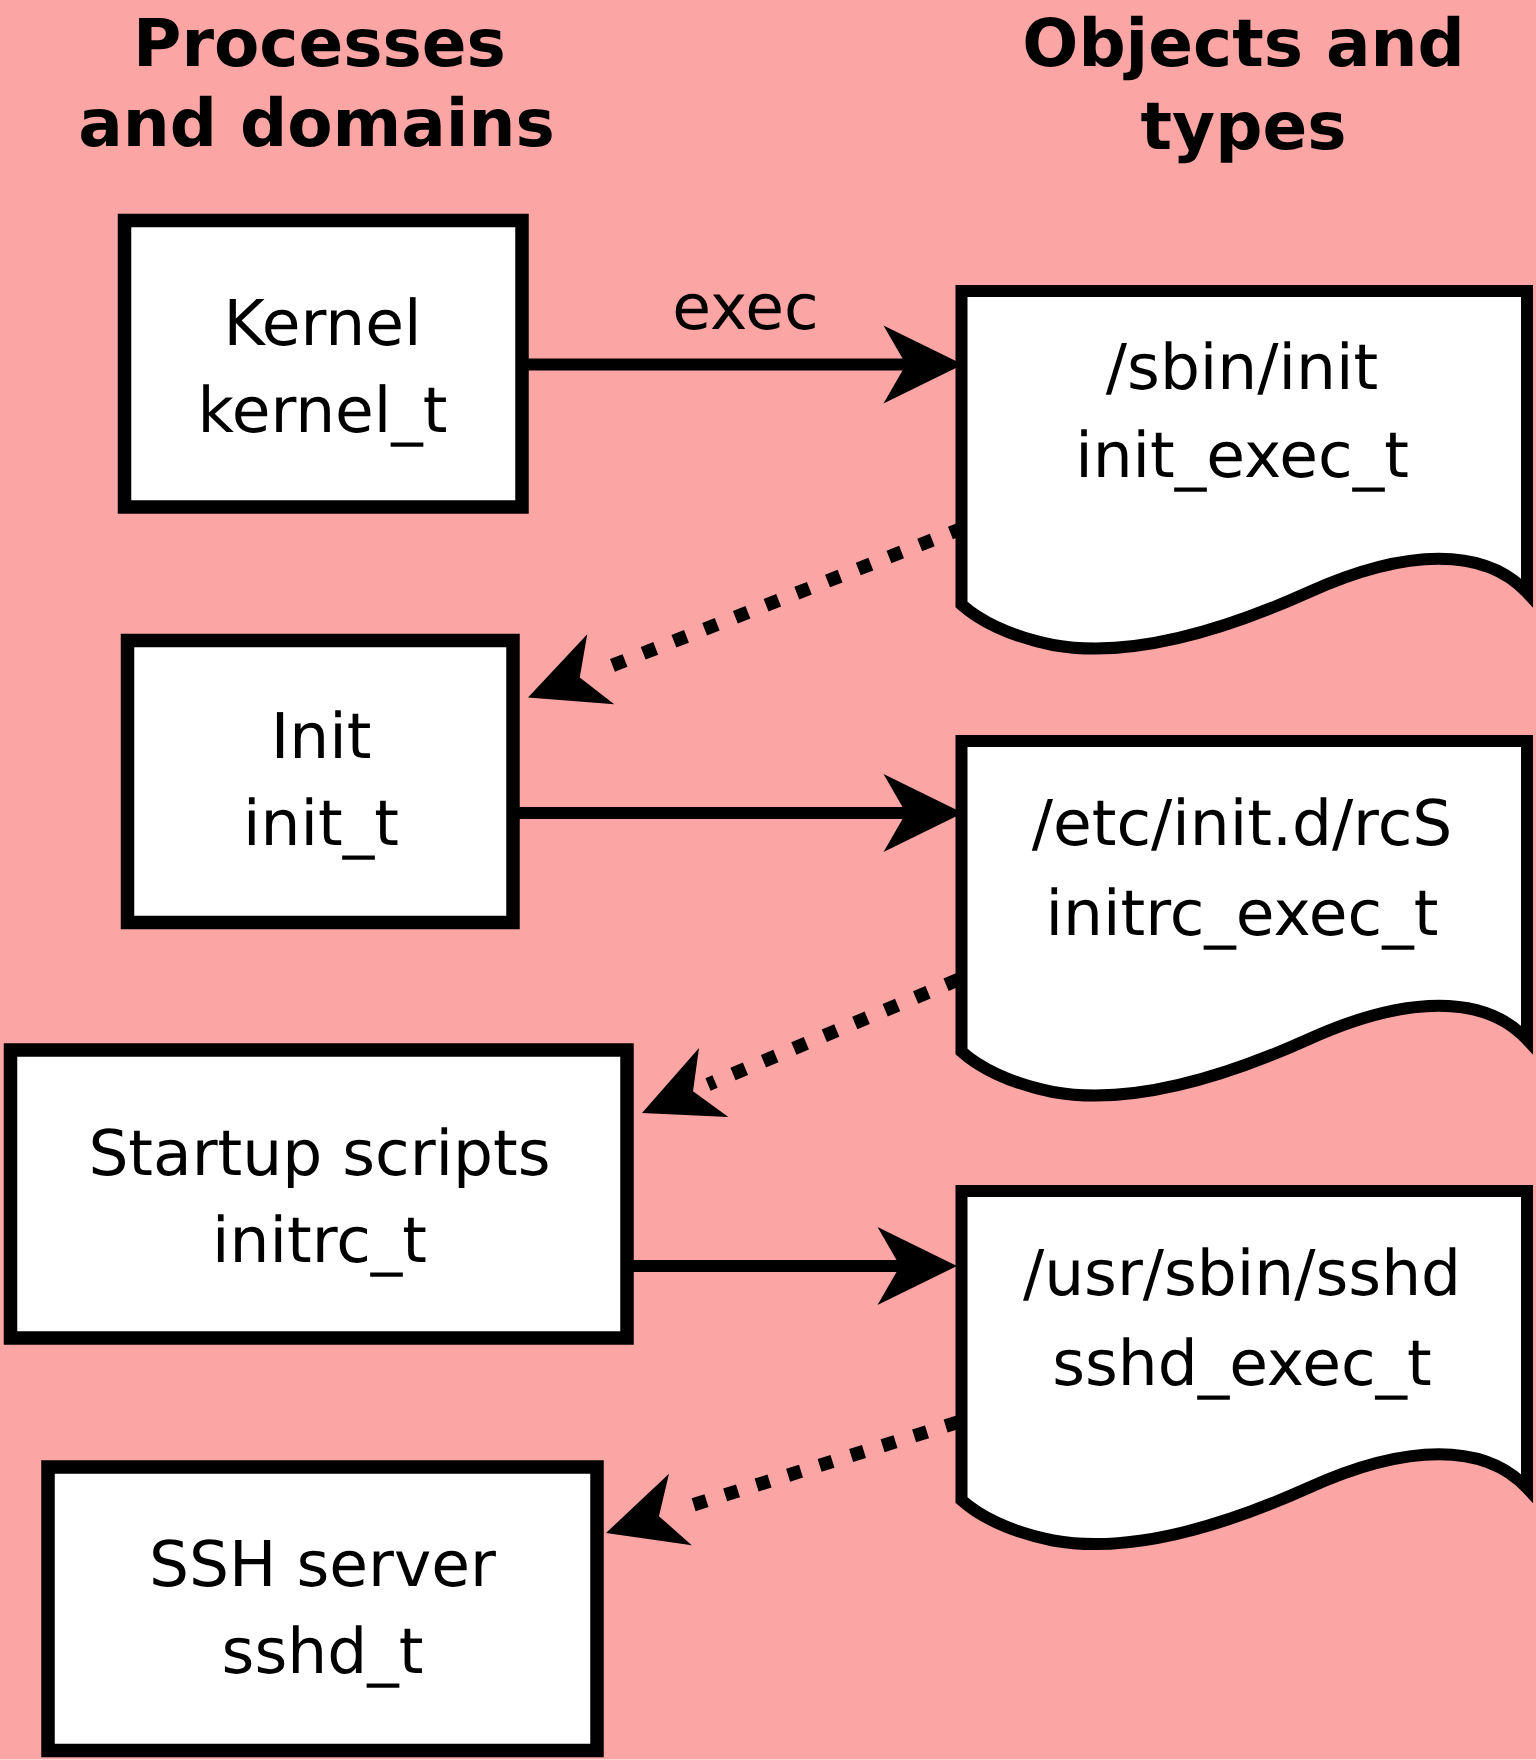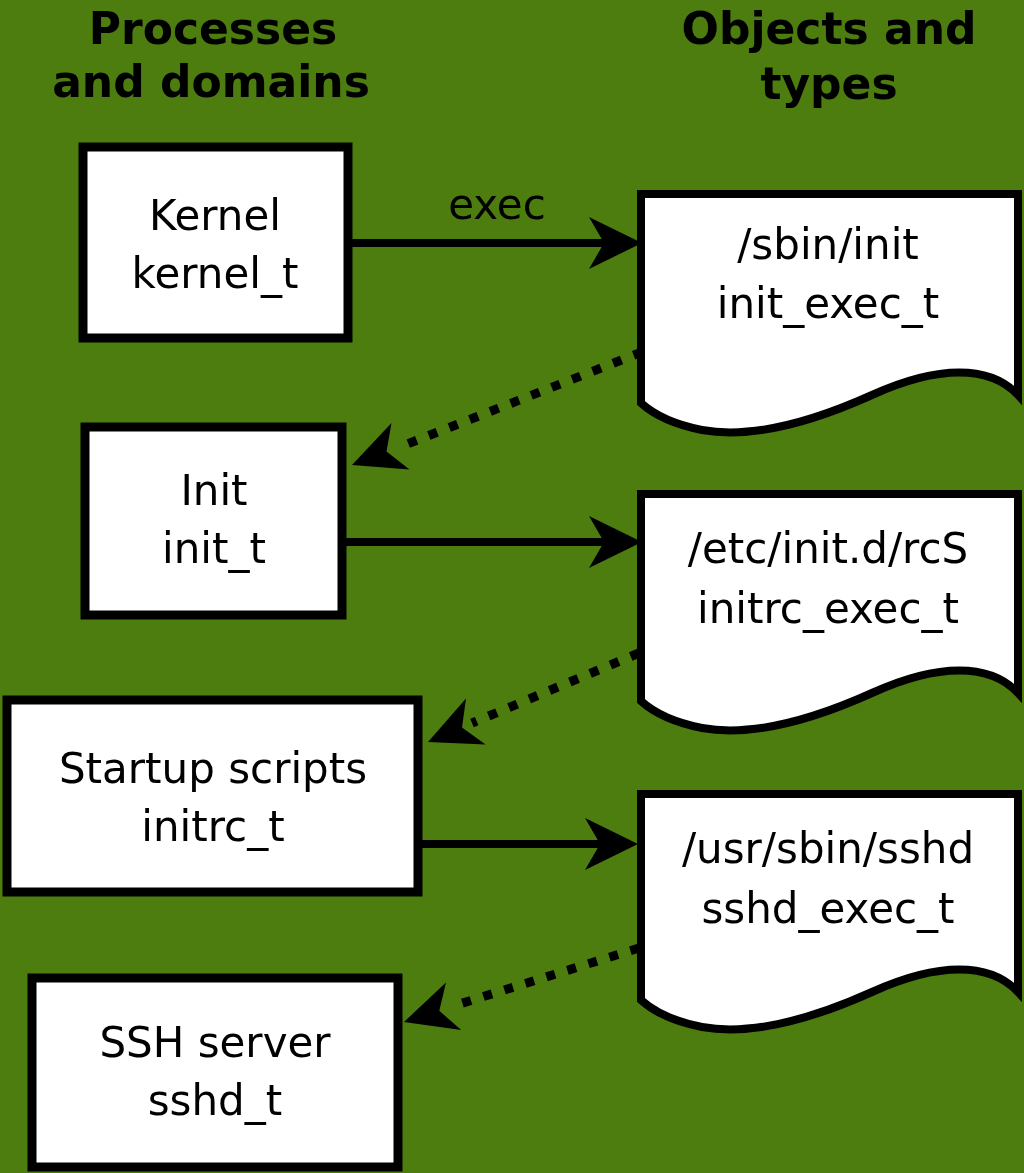--- a/index.html
+++ b/index.html
@@ -4,21 +4,21 @@
 <style>
   html, body {
     margin: 0;
     padding: 0;
     background: #ffffff;
   }
   .stage {
     position: relative;
     width: 1024px;
     height: 1173px;
-    background: #4d7c0f;
+    background: #fca5a5;
     overflow: hidden;
   }
   svg { display: block; }
   text {
     font-family: "DejaVu Sans", "Liberation Sans", sans-serif;
     fill: #000000;
   }
   .header-text {
     font-size: 44px;
     font-weight: bold;

